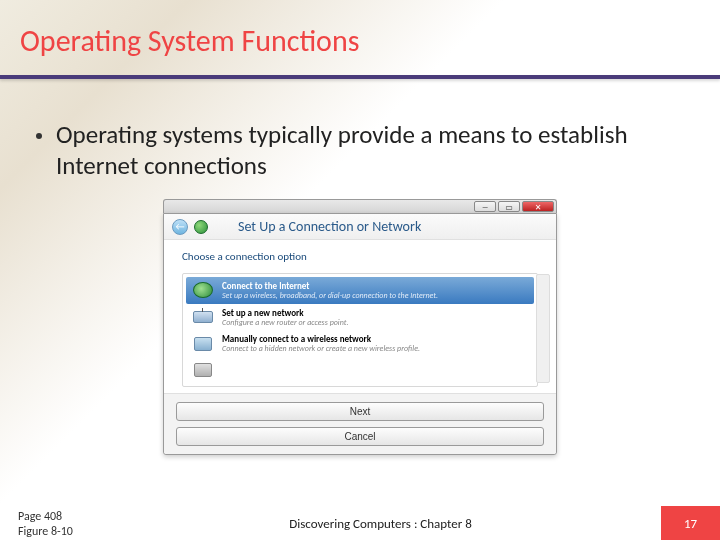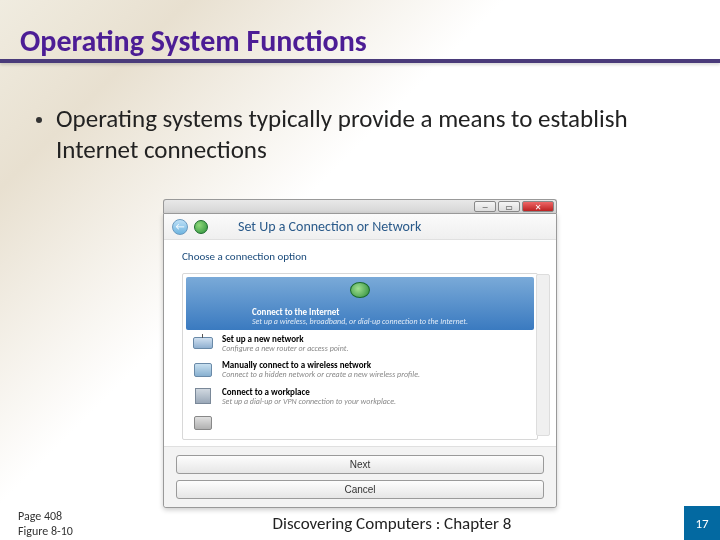--- a/index.html
+++ b/index.html
@@ -6,23 +6,23 @@
   body {
     width: 720px;
     height: 540px;
     background: linear-gradient(135deg, #f0ece0 0%, #e8e0d0 15%, #ffffff 40%, #ffffff 100%);
     font-family: Calibri, Arial, sans-serif;
     position: relative;
     overflow: hidden;
   }
   .slide-title {
     font-size: 30px;
-    font-weight: bold;
-    color: #4c1d95;
-    padding: 22px 0 0 20px;
+    font-weight: normal;
+    color: #ef4444;
+    padding: 22px 0 16px 20px;
   }
   .title-underline {
     height: 4px;
     background: #4a3b7a;
     margin: 0 0 0 0;
     box-shadow: 0 2px 3px rgba(0,0,0,0.15);
   }
   .bullet-area {
     padding: 40px 30px 0 30px;
   }
@@ -105,21 +105,20 @@
   .option {
     display: flex;
     align-items: center;
     gap: 8px;
     padding: 4px 6px;
     border-radius: 2px;
   }
   .option.selected {
     background: linear-gradient(#7aaad8, #3a7ac0);
     color: #fff;
-    flex-direction: column;
   }
   .option .opt-icon {
     width: 22px; height: 18px; flex-shrink: 0;
     display: flex; align-items: center; justify-content: center;
   }
   .opt-title { font-size: 9px; font-weight: bold; line-height: 1.1; }
   .opt-desc { font-size: 8px; color: #888; line-height: 1.1; font-style: italic; }
   .option.selected .opt-desc { color: #dfeaf7; }
   .scrollbar {
     position: absolute;
@@ -160,26 +159,26 @@
     font-size: 12px;
     color: #333;
     padding: 3px 0 0 18px;
     line-height: 1.25;
   }
   .footer-center {
     flex: 1;
     display: flex;
     align-items: center;
     justify-content: center;
-    font-size: 17px;
+    font-size: 13px;
     color: #222;
   }
   .footer-right {
-    width: 36px;
-    background: #0369a1;
+    width: 59px;
+    background: #ef4444;
     color: #fff;
     display: flex;
     align-items: center;
     justify-content: center;
     font-size: 13px;
   }
   
   .ic-globe-big {
     width: 20px; height: 16px;
     background: radial-gradient(circle at 40% 40%, #a0e090, #2a8a3a);
@@ -267,29 +266,20 @@
         <div class="option">
           <div class="opt-icon">
               <div class="ic-monitor"></div>
             </div>
           <div>
             <div class="opt-title">Manually connect to a wireless network</div>
             <div class="opt-desc">Connect to a hidden network or create a new wireless profile.</div>
           </div>
         </div>
 
-        <div class="option">
-          <div class="opt-icon">
-              <div class="ic-building"></div>
-            </div>
-          <div>
-            <div class="opt-title">Connect to a workplace</div>
-            <div class="opt-desc">Set up a dial-up or VPN connection to your workplace.</div>
-          </div>
-        </div>
 
         <div class="option">
           <div class="opt-icon">
               <div class="ic-phone"></div>
             </div>
         </div>
 
       </div>
       <div class="scrollbar"></div>
     </div>

